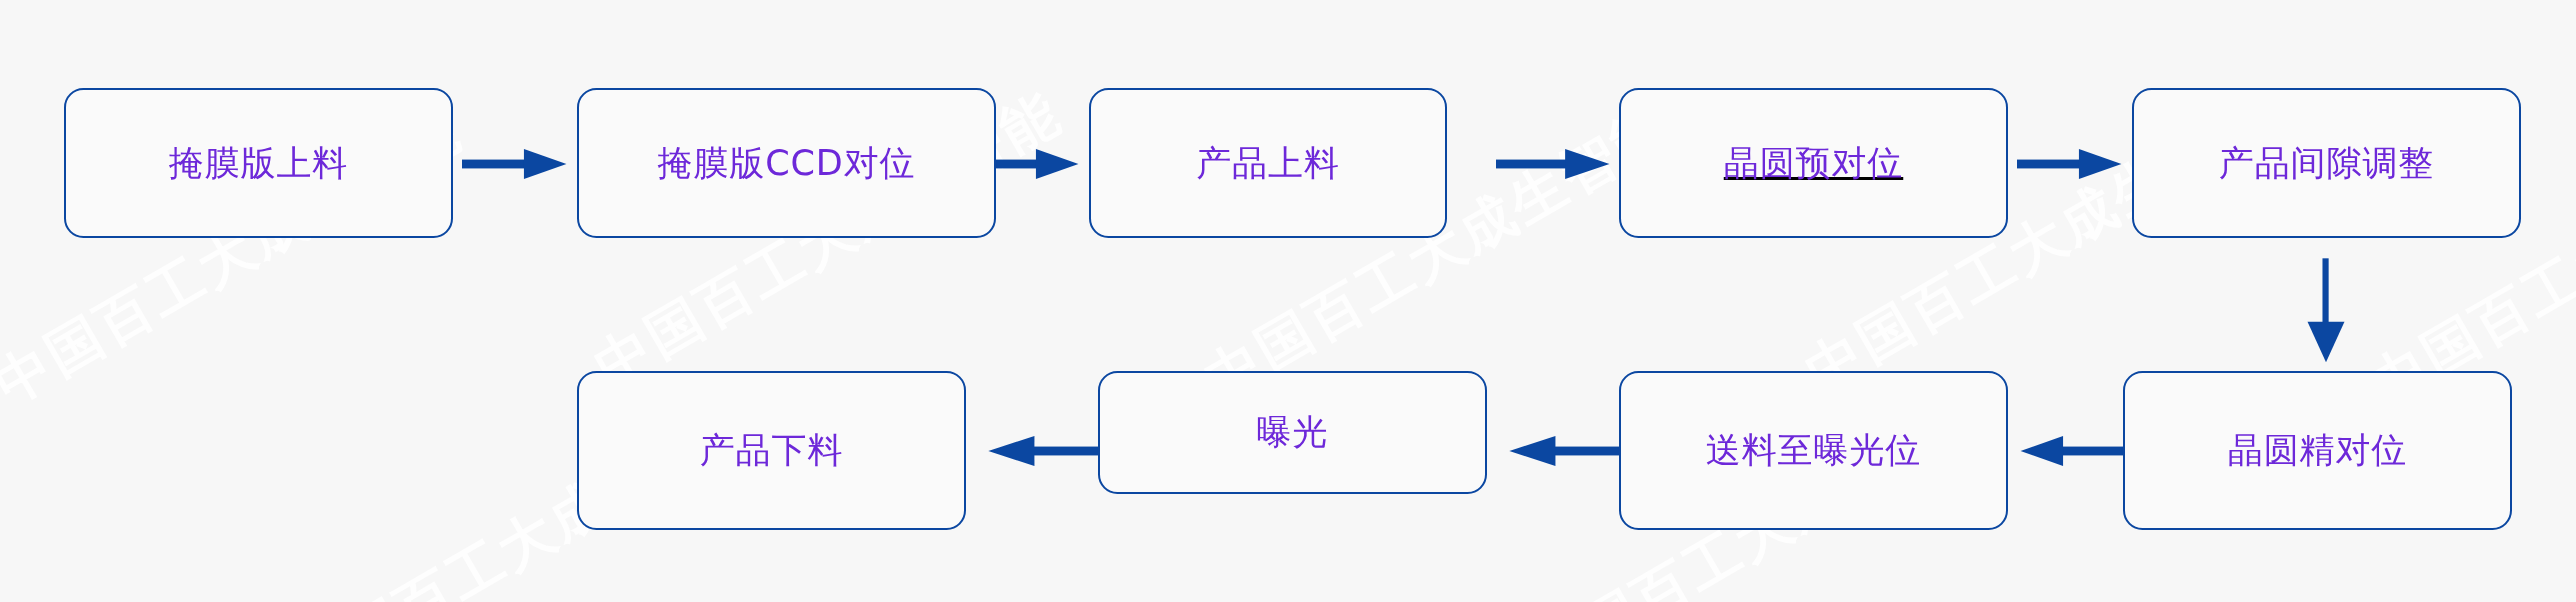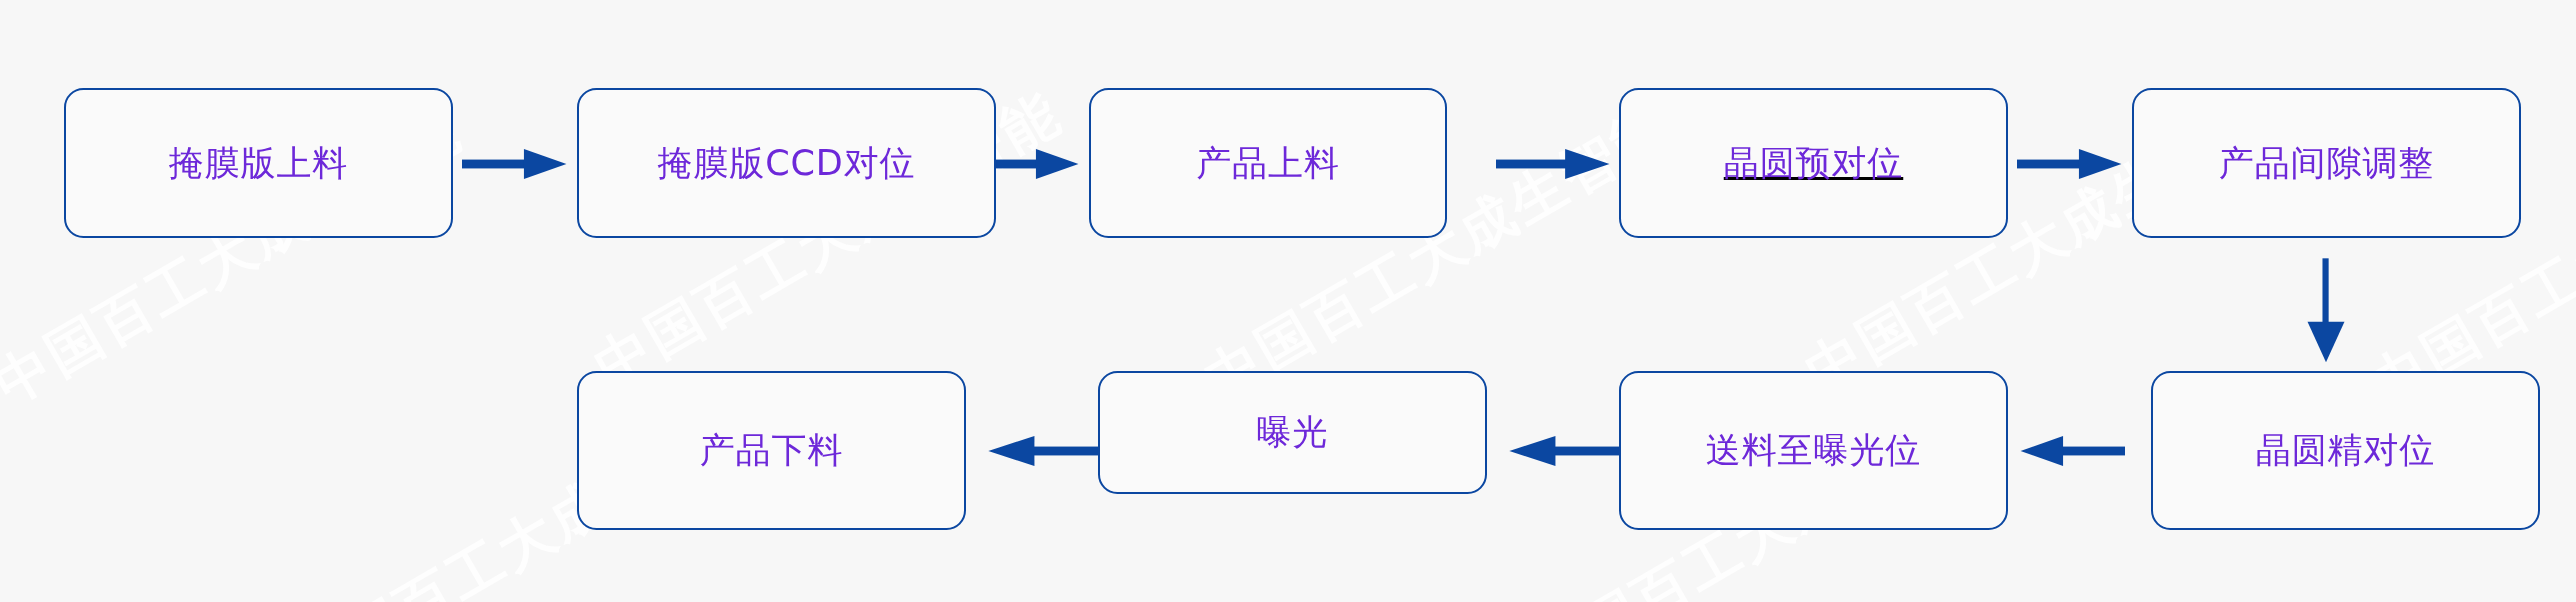--- a/index.html
+++ b/index.html
@@ -134,21 +134,21 @@
     </svg>
   </div>
 
   <div class="arrow" style="left:2304px; top:258px;">
     <svg width="44" height="108" viewBox="0 0 50 122">
       <rect x="21" y="0" width="7" height="78" fill="#0b47a1"></rect>
       <polygon points="4,72 46,72 25,118" fill="#0b47a1"></polygon>
     </svg>
   </div>
 
-  <div class="node" style="left:2123px; top:371px; width:389px; height:159px;margin-left:28px;">
+  <div class="node" style="left:2123px; top:371px; width:389px; height:159px;">
     <span class="node-label">晶圆精对位</span>
   </div>
 
   <div class="node" style="left:1619px; top:371px; width:389px; height:159px;">
     <span class="node-label">送料至曝光位</span>
   </div>
 
   <div class="node" style="left:1098px; top:371px; width:389px; height:123px;">
     <span class="node-label">曝光</span>
   </div>

